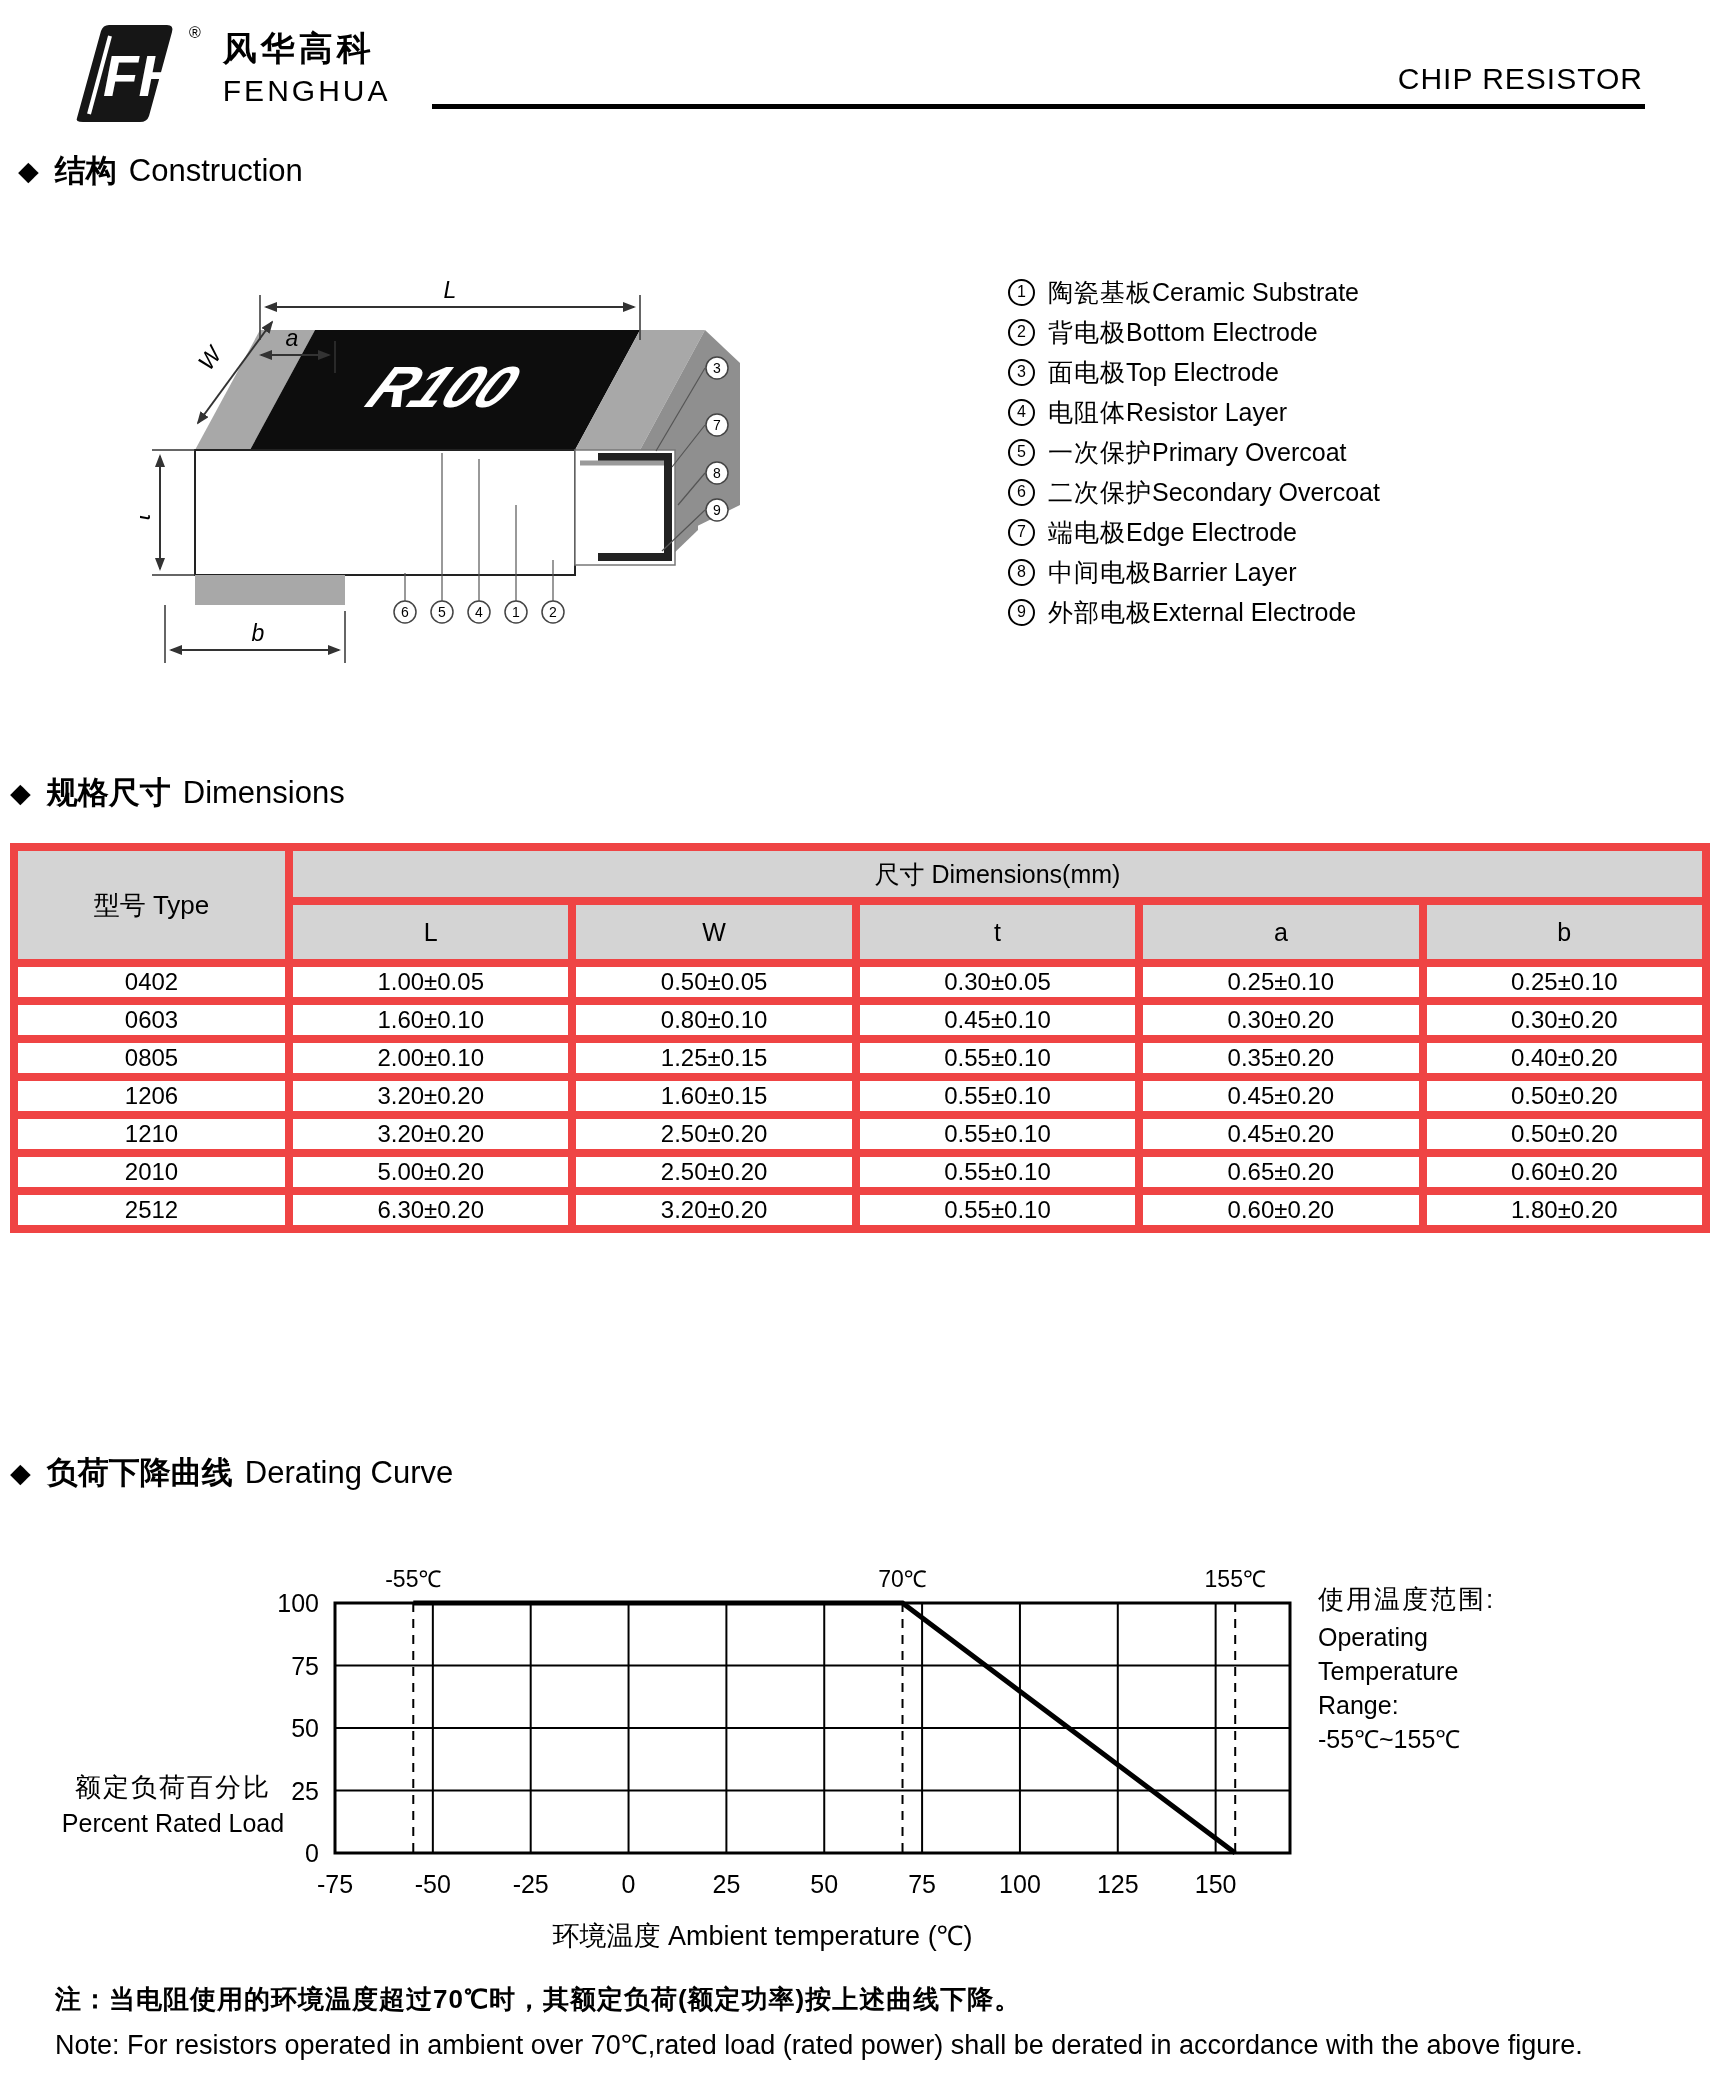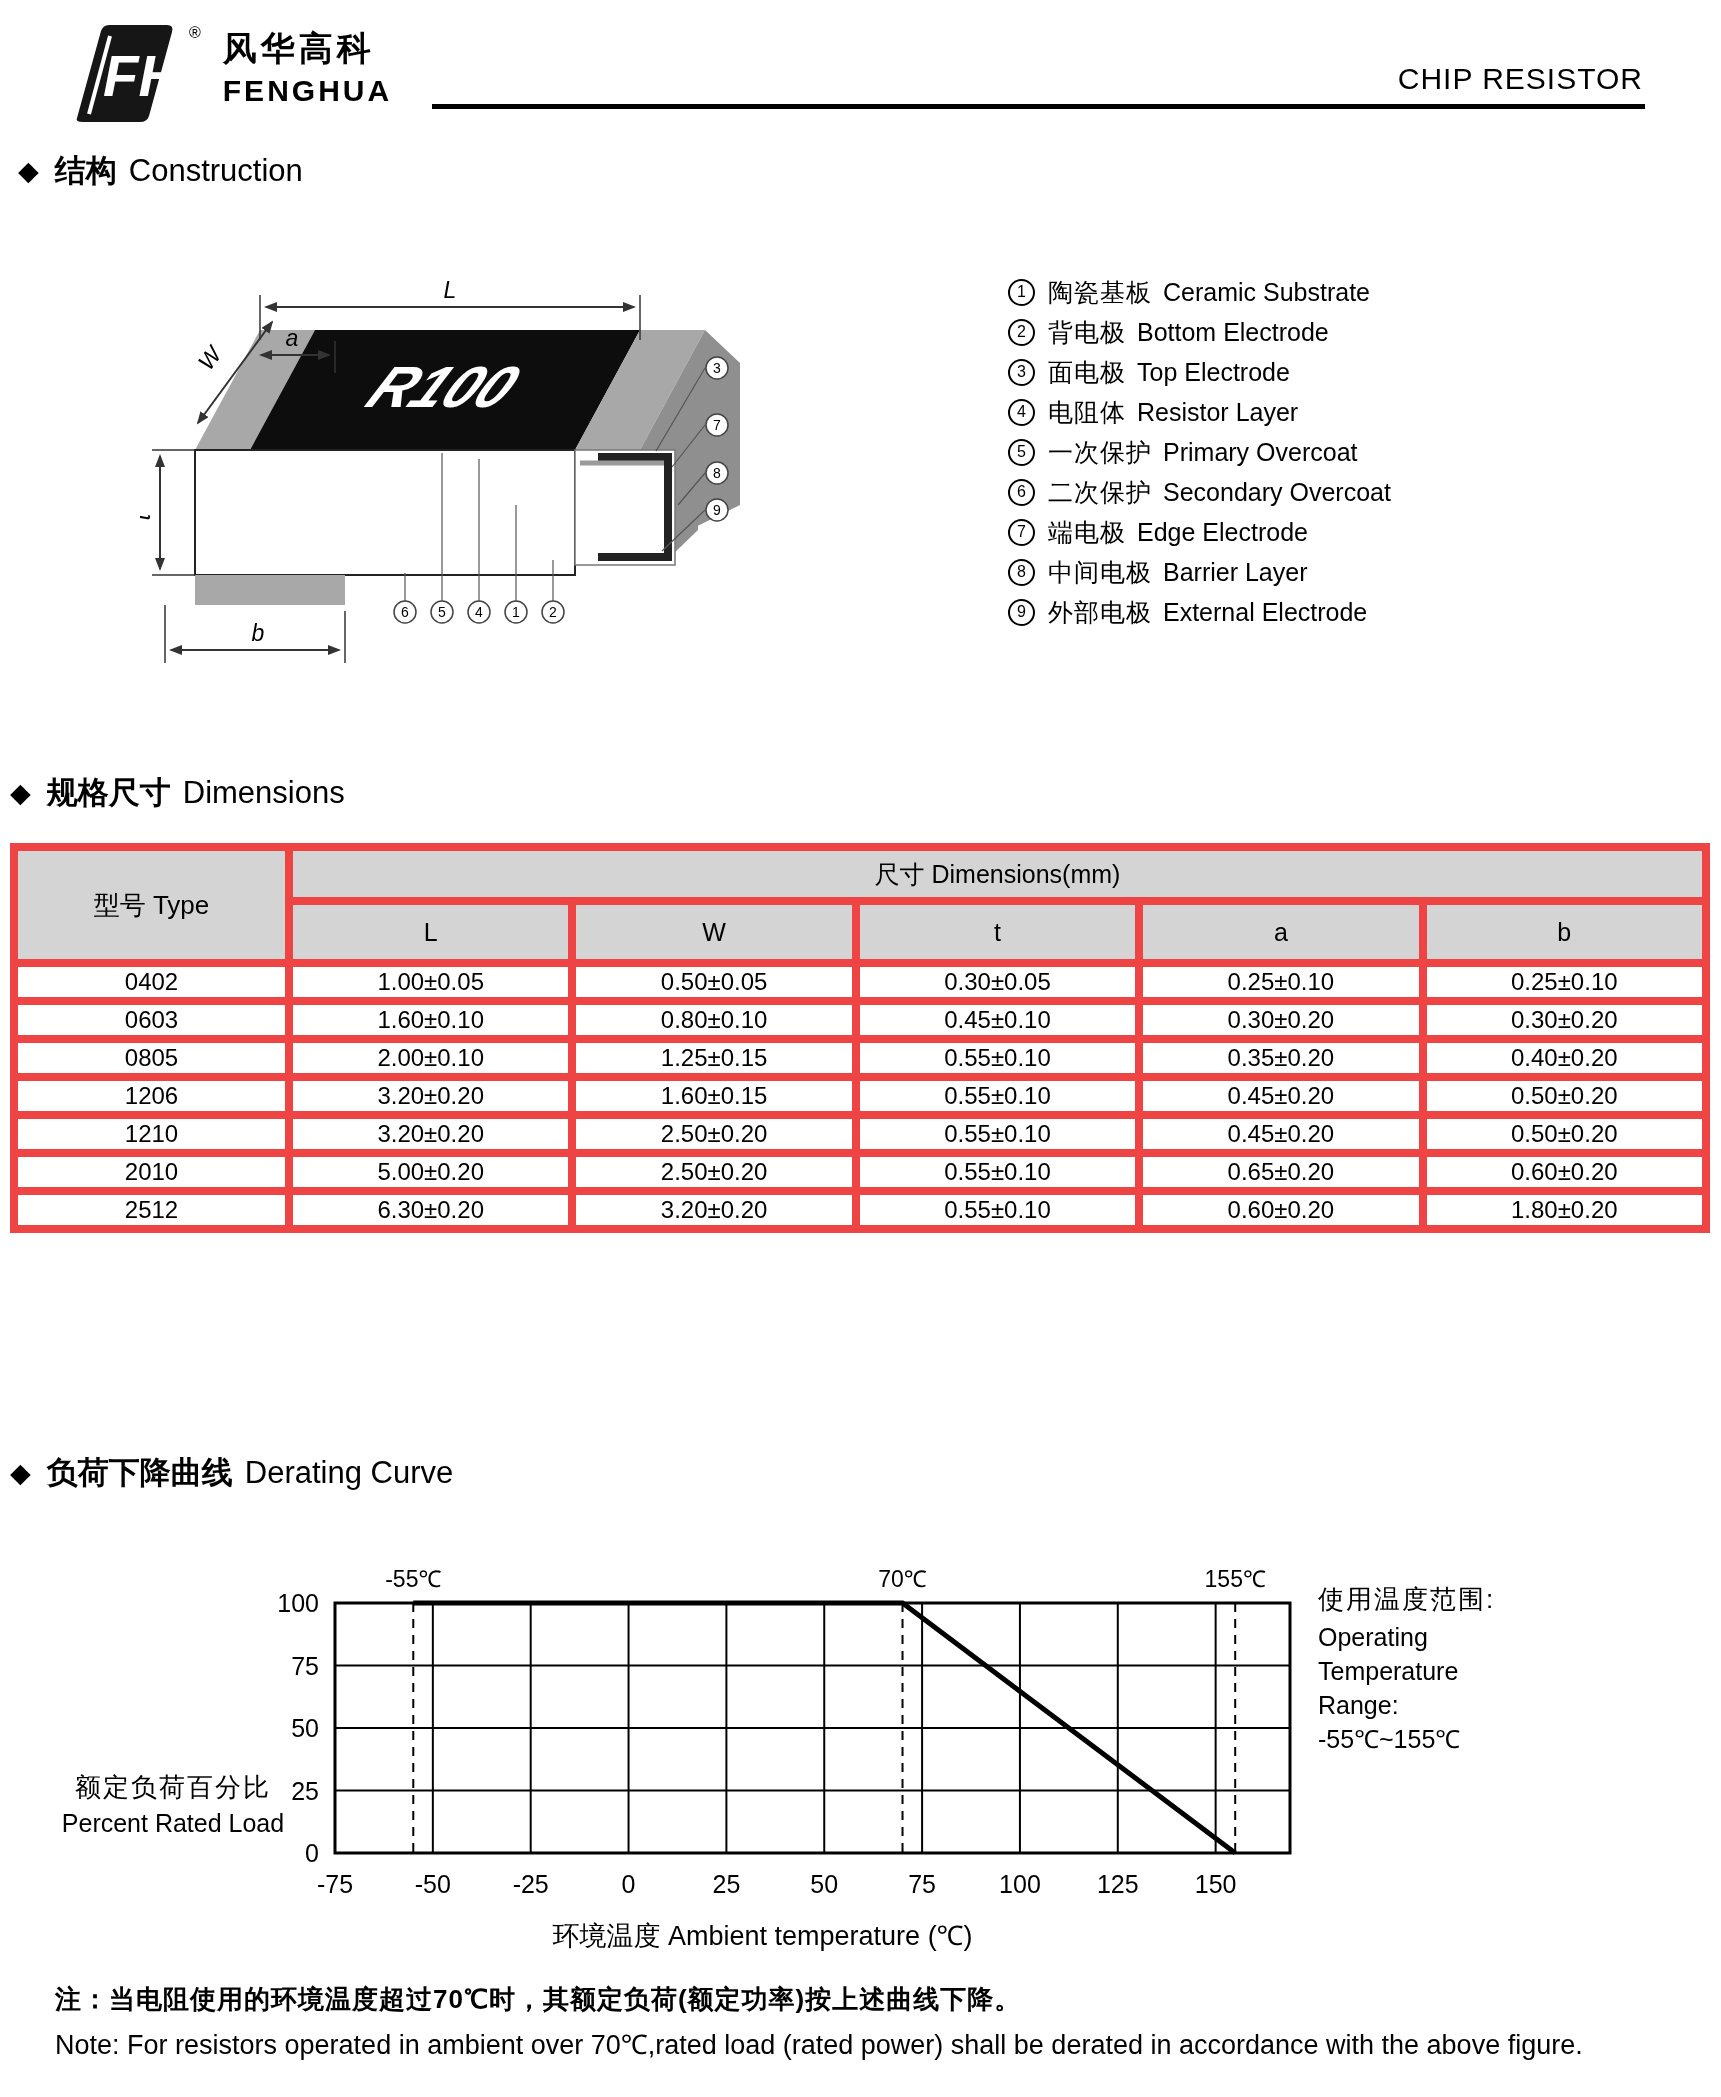--- a/index.html
+++ b/index.html
@@ -6,41 +6,41 @@
   html,body { background:#fff; }
   .page {
     position:relative; width:1721px; height:2097px; background:#fff;
     font-family:"Liberation Sans", sans-serif; color:#000; overflow:hidden;
   }
   
   .logo { position:absolute; left:55px; top:22px; display:flex; align-items:flex-start; }
   .logo-mark { width:132px; height:102px; }
   .logo-text { margin-left:22px; margin-top:4px; }
   .brand-cn { font-size:34px; font-weight:bold; letter-spacing:4px; }
-  .brand-en { font-size:30px; font-weight:bold; letter-spacing:3px; margin-top:2px; }
+  .brand-en { font-size:30px; font-weight:normal; letter-spacing:3px; margin-top:2px; }
   .reg-mark { font-size:16px; margin-left:2px; margin-top:2px; }
   .doc-title { position:absolute; top:62px; right:78px; font-size:30px; letter-spacing:1px; }
   .head-rule { position:absolute; top:104px; left:432px; right:76px; height:5px; background:#000; }
   
   .sec-h { position:absolute; display:flex; align-items:center; font-size:31px; }
   .sec-h .bullet { font-size:27px; margin-right:16px; }
   .sec-h .h-cn { font-weight:bold; margin-right:12px; }
   .sec-h .h-en { font-weight:normal;text-align:center; }
   #h-construction { left:18px; top:150px; }
   #h-dimensions   { left:10px; top:772px; }
   #h-derating     { left:10px; top:1452px; }
   
   .construction-fig { position:absolute; left:140px; top:205px; }
   .construction-fig text { font-family:"Liberation Sans", sans-serif; }
   .legend { position:absolute; left:1008px; top:272px; list-style:none; }
   .legend li { display:flex; align-items:center; height:40px; font-size:25px; }
   .lg-num { width:27px; height:27px; border:2px solid #000; border-radius:50%;
             font-size:16px; display:flex; align-items:center; justify-content:center;
             margin-right:13px; flex:none; }
-  .lg-cn { margin-right:11px; letter-spacing:1px;text-align:center; }
+  .lg-cn { margin-right:0; letter-spacing:1px;text-align:center; }
   
   .dims-table { position:absolute; left:10px; top:843px; width:1700px;
                 border-collapse:collapse; table-layout:fixed; }
   .dims-table th, .dims-table td { border:8px solid #ef4444; text-align:center;
                 font-size:24px; font-weight:normal; }
   .dims-table { border:3px solid #000; }
   .dims-table thead th { background:#d4d4d4; font-size:25px; }
   .dims-table thead tr.group-row th { height:54px; }
   .dims-table thead tr.sub-row th { height:62px; border-bottom:3px solid #000; }
   .dims-table th.type-h { width:275px; font-size:26px; }

